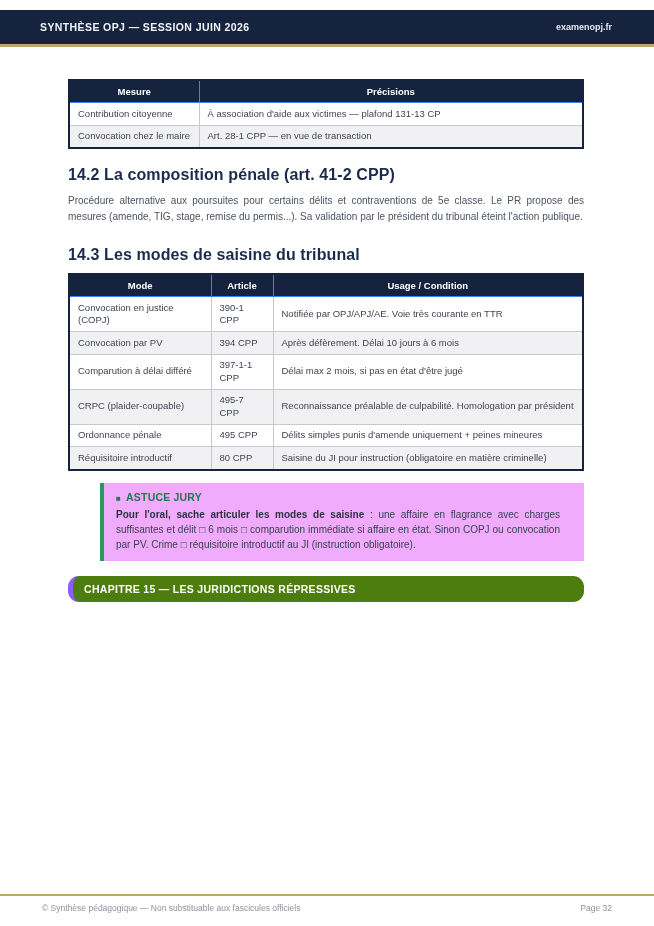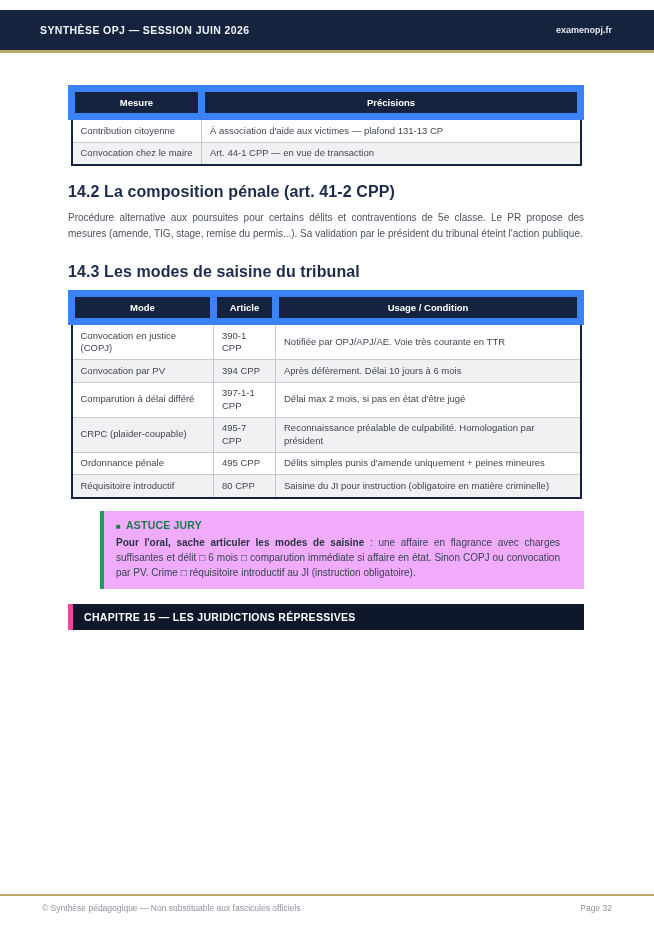--- a/index.html
+++ b/index.html
@@ -9,21 +9,21 @@
     background: #ffffff;
     font-family: "Liberation Sans", sans-serif;
     position: relative;
     overflow: hidden;
     color: #3e4552;
   }
 
   
   .topbar {
     margin-top: 10px;
-    height: 43px;
+    height: 37px;
     background: #15233e;
     border-bottom: 3px solid #bba868;
     display: flex;
     align-items: center;
     justify-content: space-between;
     padding: 0 42px 0 40px;
   }
   .topbar-title {
     color: #f2f4f8;
     font-weight: bold;
@@ -45,21 +45,21 @@
     border-collapse: collapse;
     border: 2px solid #15233e;
     font-size: 9.5px;
   }
   th {
     background: #15233e;
     color: #ffffff;
     font-weight: bold;
     font-size: 9.5px;
     padding: 5px 6px;
-    border: 7px solid #3b82f6;
+    border: 1px solid #3b82f6;
   }
   td {
     padding: 4.5px 8px;
     border: 1px solid #c6c9ce;
     color: #3e4552;
     line-height: 12.5px;
     vertical-align: middle;
   }
   tbody tr:nth-child(even) td { background: #f1f1f4; }
   .measures-table { margin-top: 32px; }
@@ -104,27 +104,28 @@
     font-size: 10px;
     line-height: 15px;
     color: #39424e;
     text-align: justify;
   }
   .astuce-body b { color: #2b3442; }
 
   
   .chapter-bar {
     margin-top: 15px;
-    background: #0f172a;
-    border-left: 5px solid #ec4899;
+    background: #4d7c0f;
+    border-left: 5px solid #8b5cf6;
     color: #ffffff;
     font-weight: bold;
     font-size: 10.5px;
     letter-spacing: 0.3px;
     padding: 7px 12px 7px 11px;
+    border-radius: 11px;
   }
 
   
   .footer {
     position: absolute;
     top: 894px;
     left: 0;
     width: 654px;
     border-top: 2px solid #bba868;
     padding: 7px 42px 0 42px;
@@ -151,21 +152,21 @@
         <th>Précisions</th>
       </tr>
     </thead>
     <tbody>
       <tr>
         <td>Contribution citoyenne</td>
         <td>À association d'aide aux victimes — plafond 131-13 CP</td>
       </tr>
       <tr>
         <td>Convocation chez le maire</td>
-        <td>Art. 44-1 CPP — en vue de transaction</td>
+        <td>Art. 28-1 CPP — en vue de transaction</td>
       </tr>
     </tbody>
   </table>
 
   <h2>14.2 La composition pénale (art. 41-2 CPP)</h2>
   <p class="para">Procédure alternative aux poursuites pour certains délits et contraventions de 5e classe. Le PR propose des mesures (amende, TIG, stage, remise du permis...). Sa validation par le président du tribunal éteint l'action publique.</p>
 
   <h2 class="second">14.3 Les modes de saisine du tribunal</h2>
 
   <table class="saisine-table">

